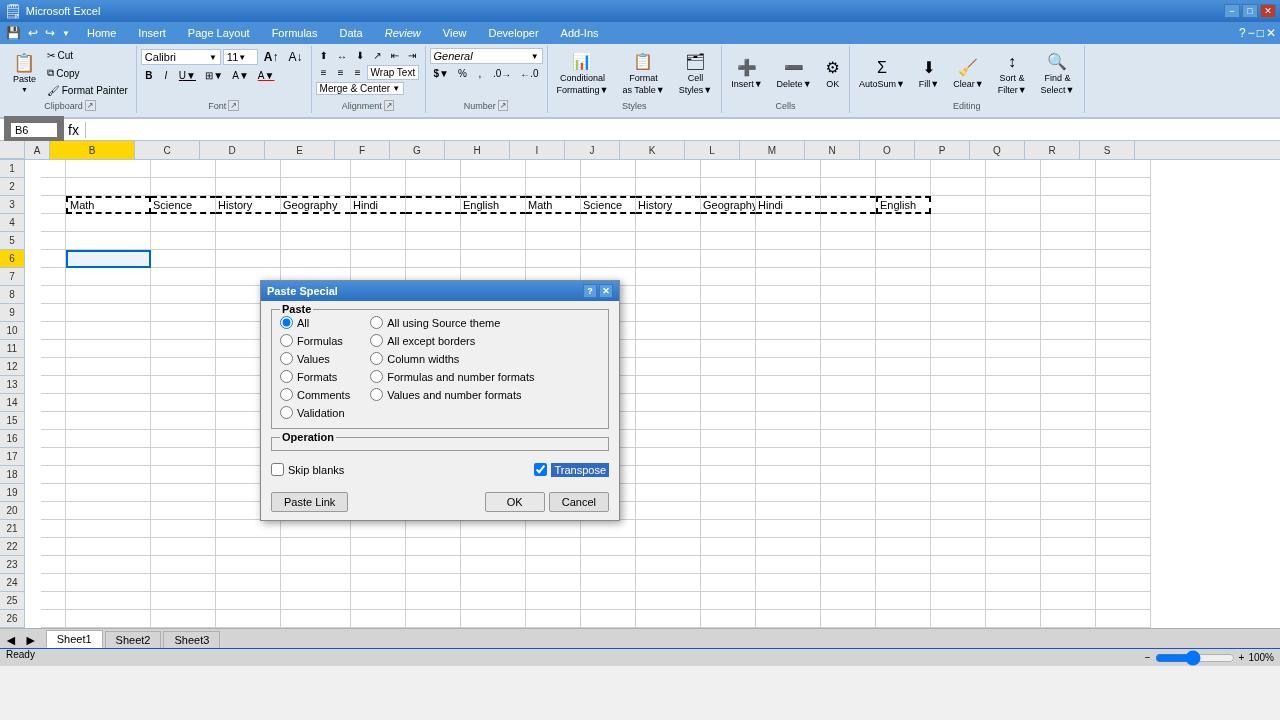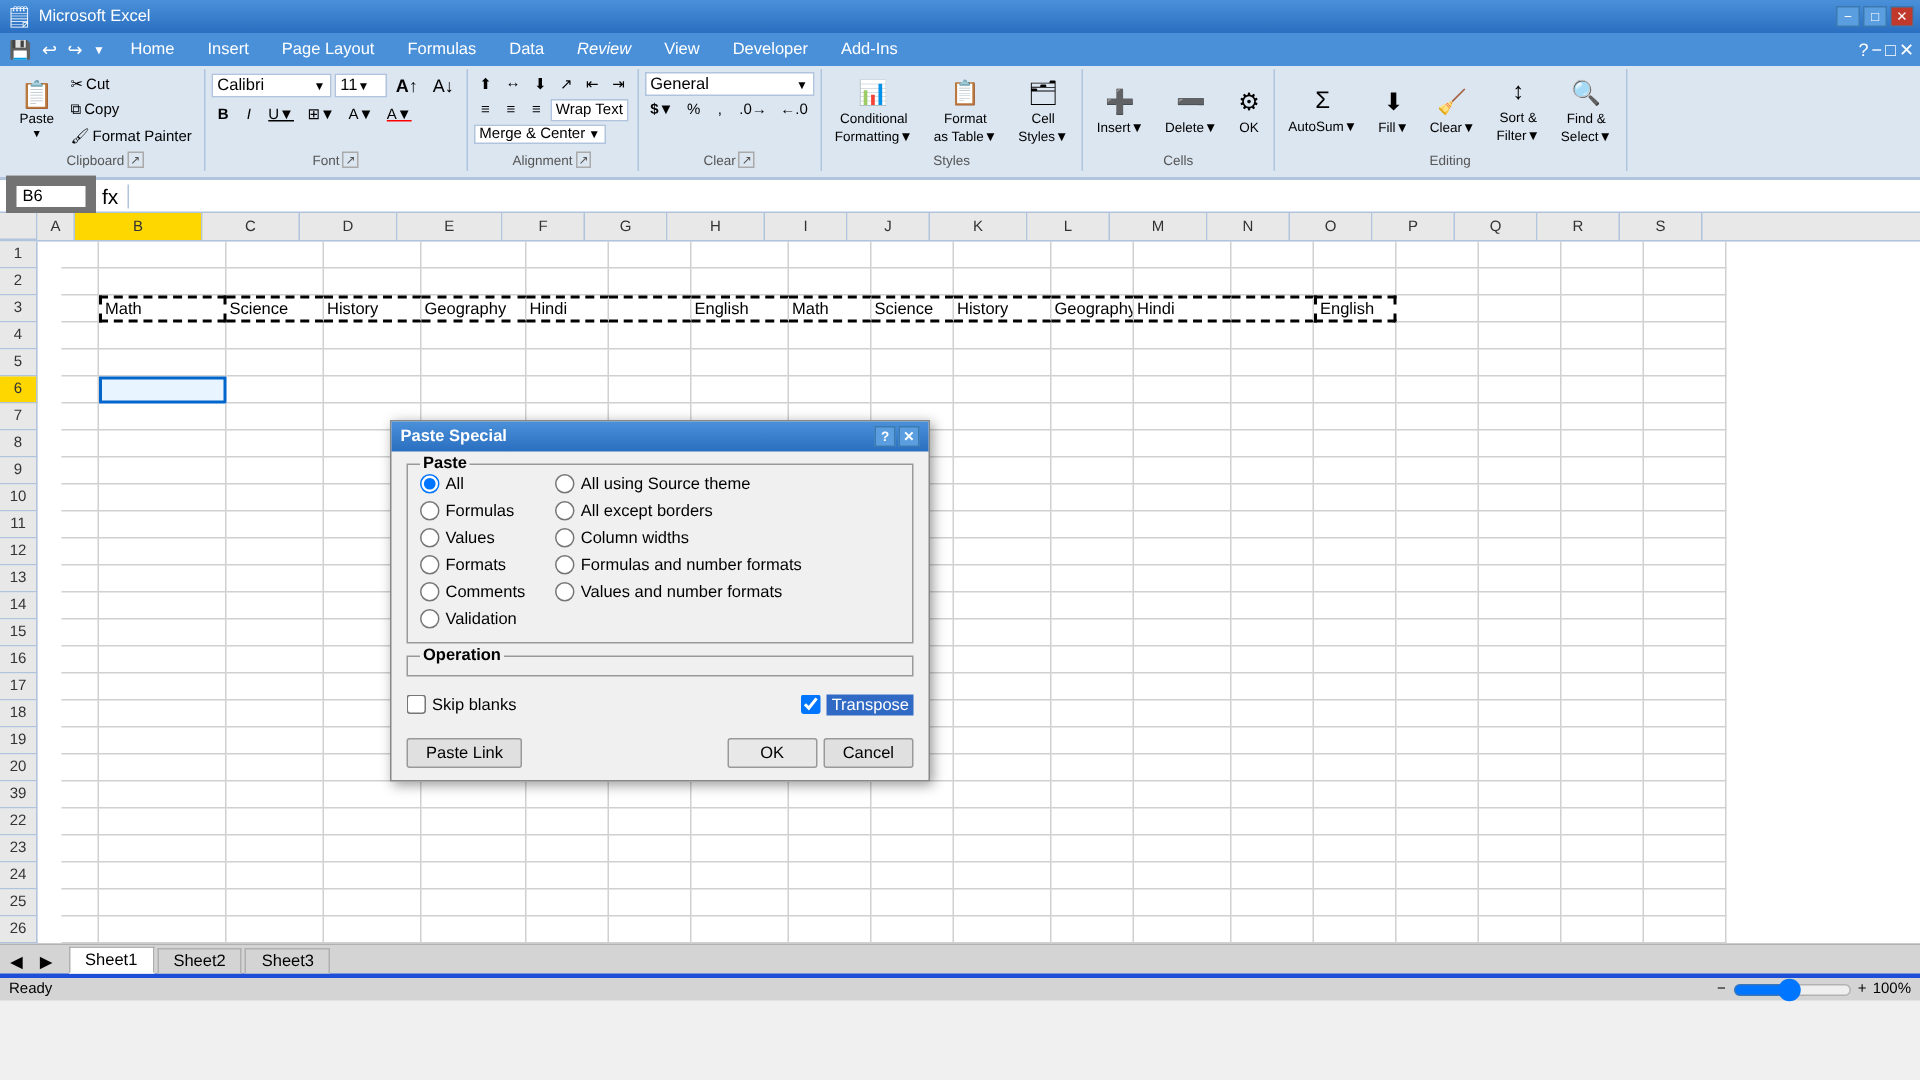--- a/index.html
+++ b/index.html
@@ -384,23 +384,22 @@
     }
     .sheet-tab.active {
       background: white;
       border-bottom: 1px solid white;
     }
 
     
     .status-bar {
       height: 18px;
       background: #d4d4d4;
-      border-top: 3px solid #1d4ed8;
-      display: flex;
-      align-items: center;
+      border-top: 1px solid #1d4ed8;
+      display: flex;
       padding: 0 6px;
       font-size: 10px;
       justify-content: space-between;
     }
 
     
     .quick-access {
       display: flex;
       align-items: center;
       gap: 3px;
@@ -599,34 +598,34 @@
         </div>
       </div>
       <div class="ribbon-group-label">
         <span>Alignment</span>
         <span style="font-size:8px; border:1px solid #aaa; padding:0 1px;">↗</span>
       </div>
     </div>
 
     <div class="ribbon-group" style="min-width:90px;">
       <div class="ribbon-group-content" style="flex-direction:column; gap:2px; align-items:flex-start;">
-        <div class="dropdown-btn" style="width:100%;">
+        <div class="dropdown-btn" style="width:100%;font-style:italic;">
           <span>General</span>
           <span style="font-size:8px; margin-left:auto;">▼</span>
         </div>
         <div style="display:flex; gap:1px; align-items:center;">
           <span class="fmt-btn" style="font-weight:bold;">$▼</span>
           <span class="fmt-btn">%</span>
           <span class="fmt-btn">,</span>
           <span class="fmt-btn">.0→</span>
           <span class="fmt-btn">←.0</span>
         </div>
       </div>
       <div class="ribbon-group-label">
-        <span>Clear</span>
+        <span>Number</span>
         <span style="font-size:8px; border:1px solid #aaa; padding:0 1px;">↗</span>
       </div>
     </div>
 
     <div class="ribbon-group" style="min-width:160px;">
       <div class="ribbon-group-content" style="align-items:center; gap:4px;">
         <div style="display:flex; flex-direction:column; align-items:center;">
           <div class="ribbon-btn" style="min-height:50px; font-size:9px;">
             <span style="font-size:16px;">📊</span>
             <span>Conditional</span>
@@ -752,21 +751,21 @@
       <div class="row-header">11</div>
       <div class="row-header">12</div>
       <div class="row-header">13</div>
       <div class="row-header">14</div>
       <div class="row-header">15</div>
       <div class="row-header">16</div>
       <div class="row-header">17</div>
       <div class="row-header">18</div>
       <div class="row-header">19</div>
       <div class="row-header">20</div>
-      <div class="row-header">39</div>
+      <div class="row-header">21</div>
       <div class="row-header">22</div>
       <div class="row-header">23</div>
       <div class="row-header">24</div>
       <div class="row-header">25</div>
       <div class="row-header">26</div>
     </div>
 
     <div class="grid-area">
 
       <div class="grid-row">

